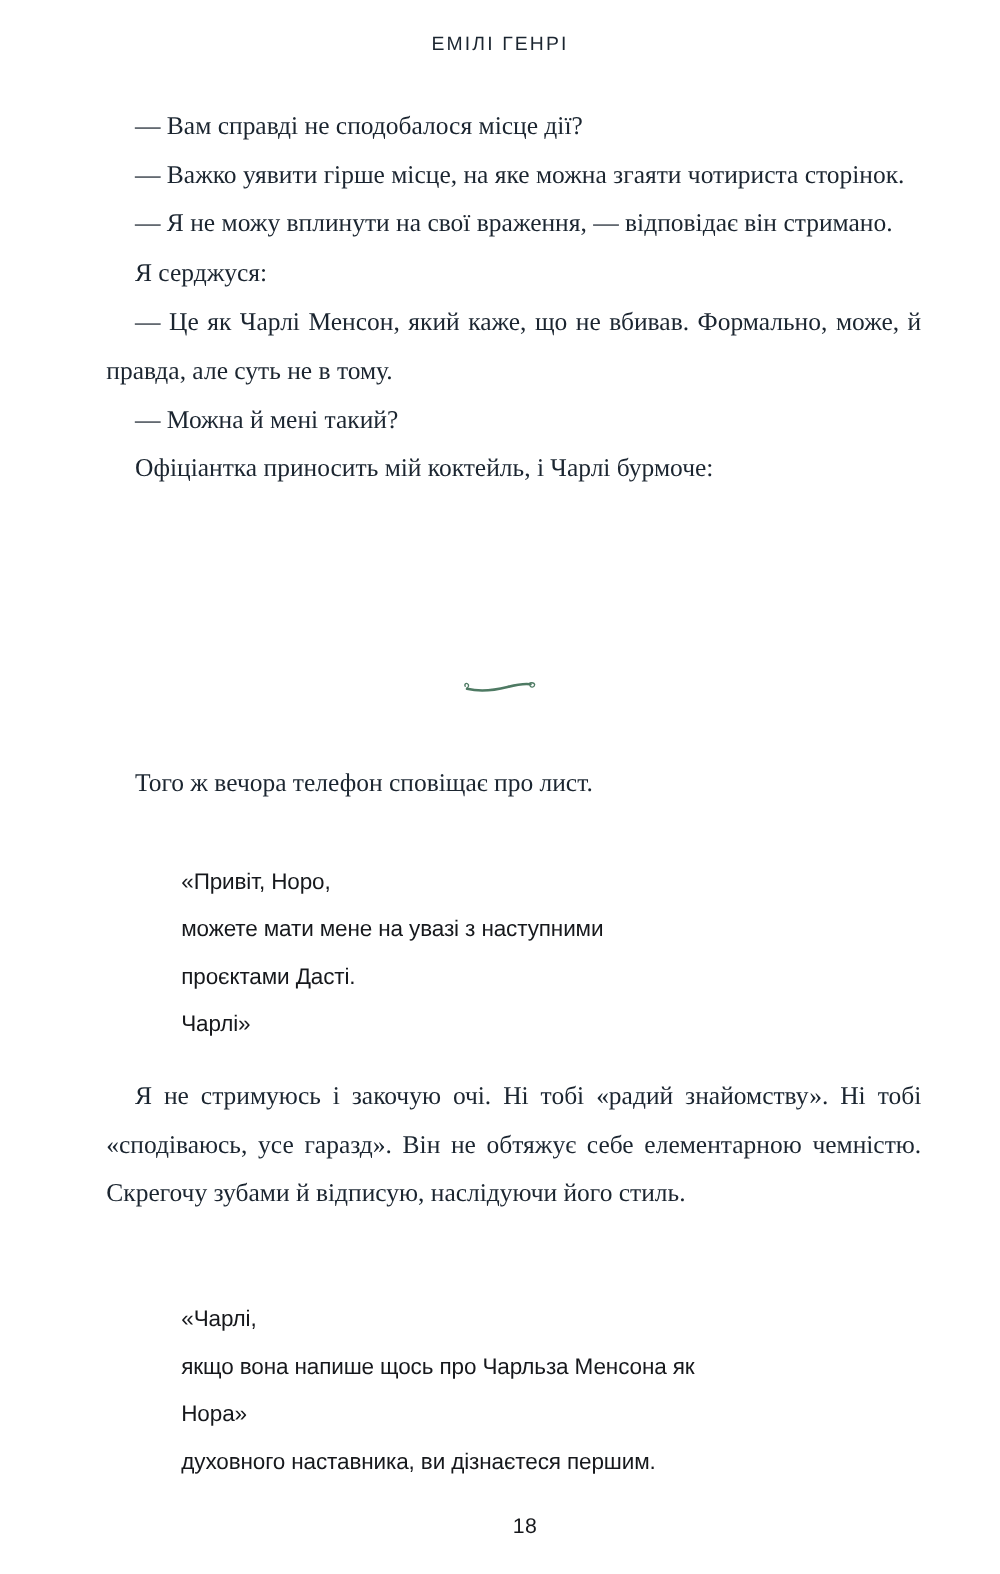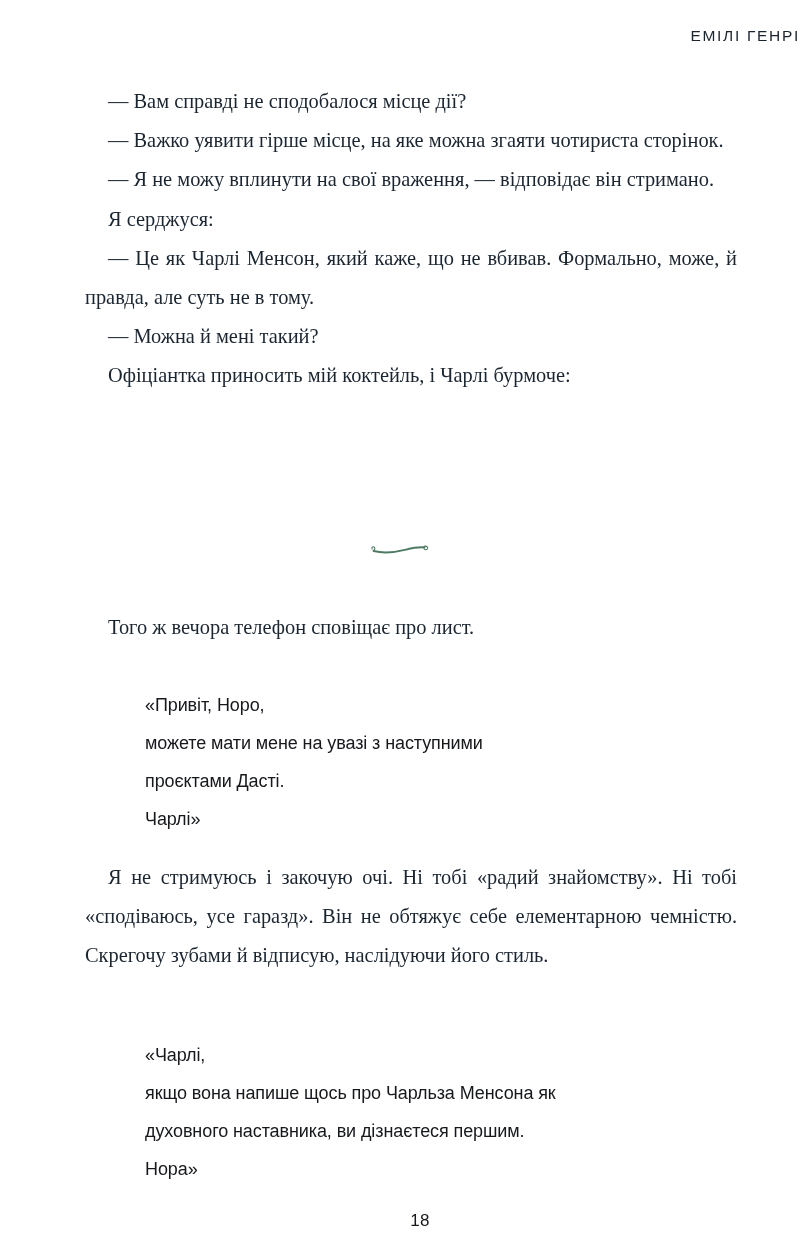--- a/index.html
+++ b/index.html
@@ -24,21 +24,21 @@
     inset: 0;
     background: #ffffff;
   }
 
   
   .running-head {
     position: absolute;
     top: 27px;
     left: 0;
     right: 0;
-    text-align: right;
+    text-align: center;
     font-family: "Liberation Sans", "DejaVu Sans", sans-serif;
     font-size: 15.5px;
     letter-spacing: 1.7px;
     color: #1b2530;
     font-weight: 400;
   }
 
   
   .textblock {
     position: absolute;
@@ -157,19 +157,19 @@
     <span class="line">Чарлі»</span>
   </div>
 
   <div class="para-block" id="para-after-letter-one">
     <p class="body">Я не стримуюсь і закочую очі. Ні тобі «радий знайомству». Ні тобі «сподіваюсь, усе гаразд». Він не обтяжує себе елементарною чемністю. Скрегочу зубами й відписую, наслідуючи його стиль.</p>
   </div>
 
   <div class="letter" id="letter-two">
     <span class="line">«Чарлі,</span>
     <span class="line">якщо вона напише щось про Чарльза Менсона як</span>
+    <span class="line">Нора»</span>
     <span class="line">духовного наставника, ви дізнаєтеся першим.</span>
-    <span class="line">Нора»</span>
   </div>
 
   <div class="folio">18</div>
 
 </div>
 
 </body></html>

